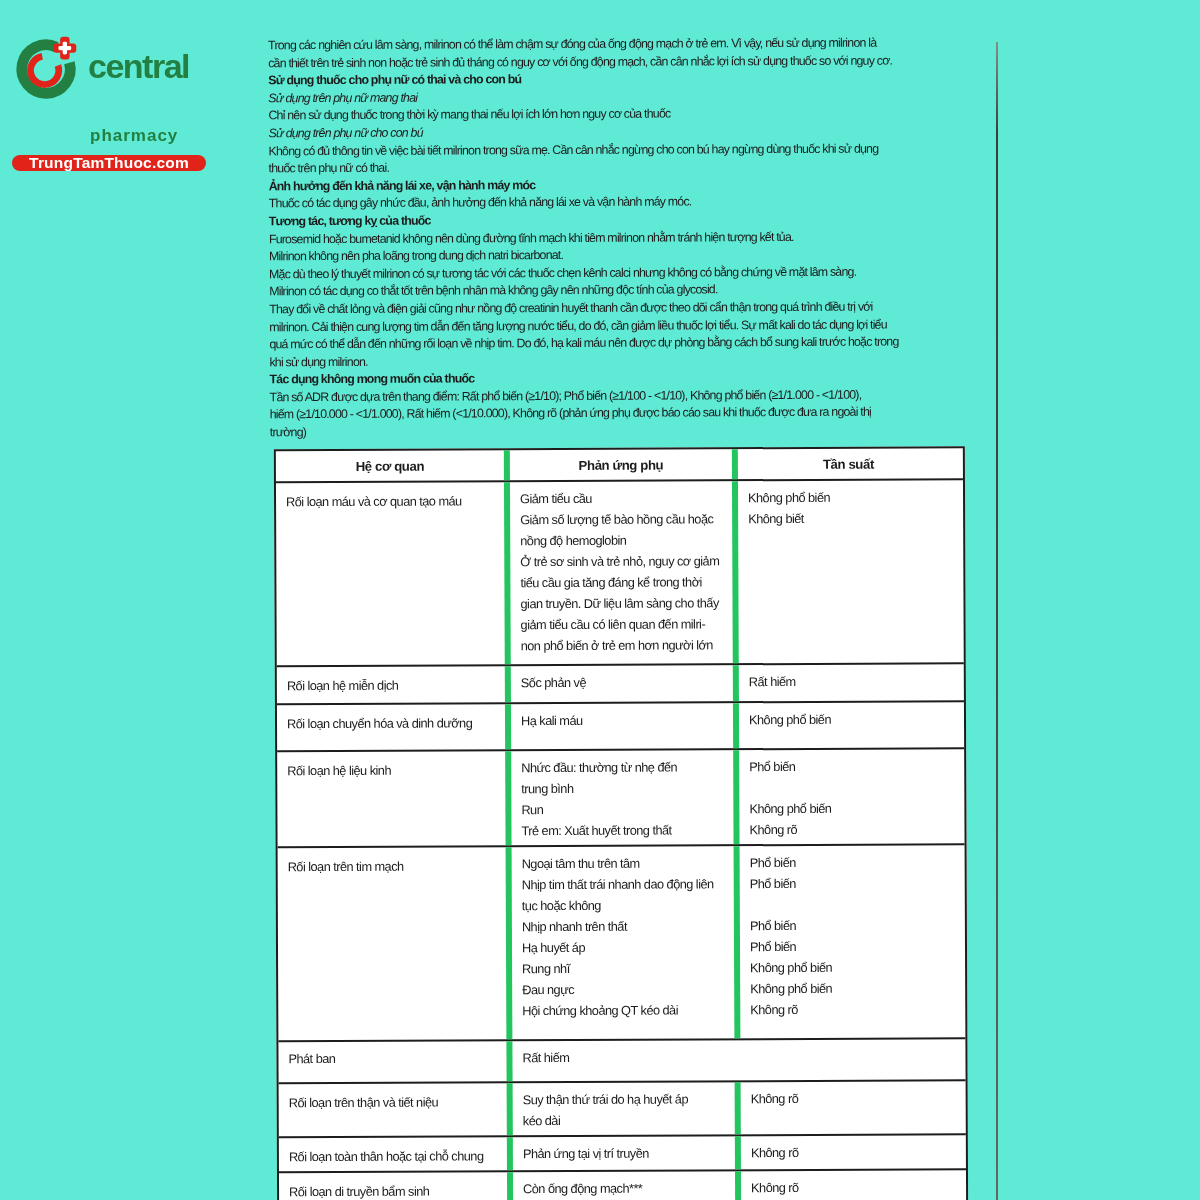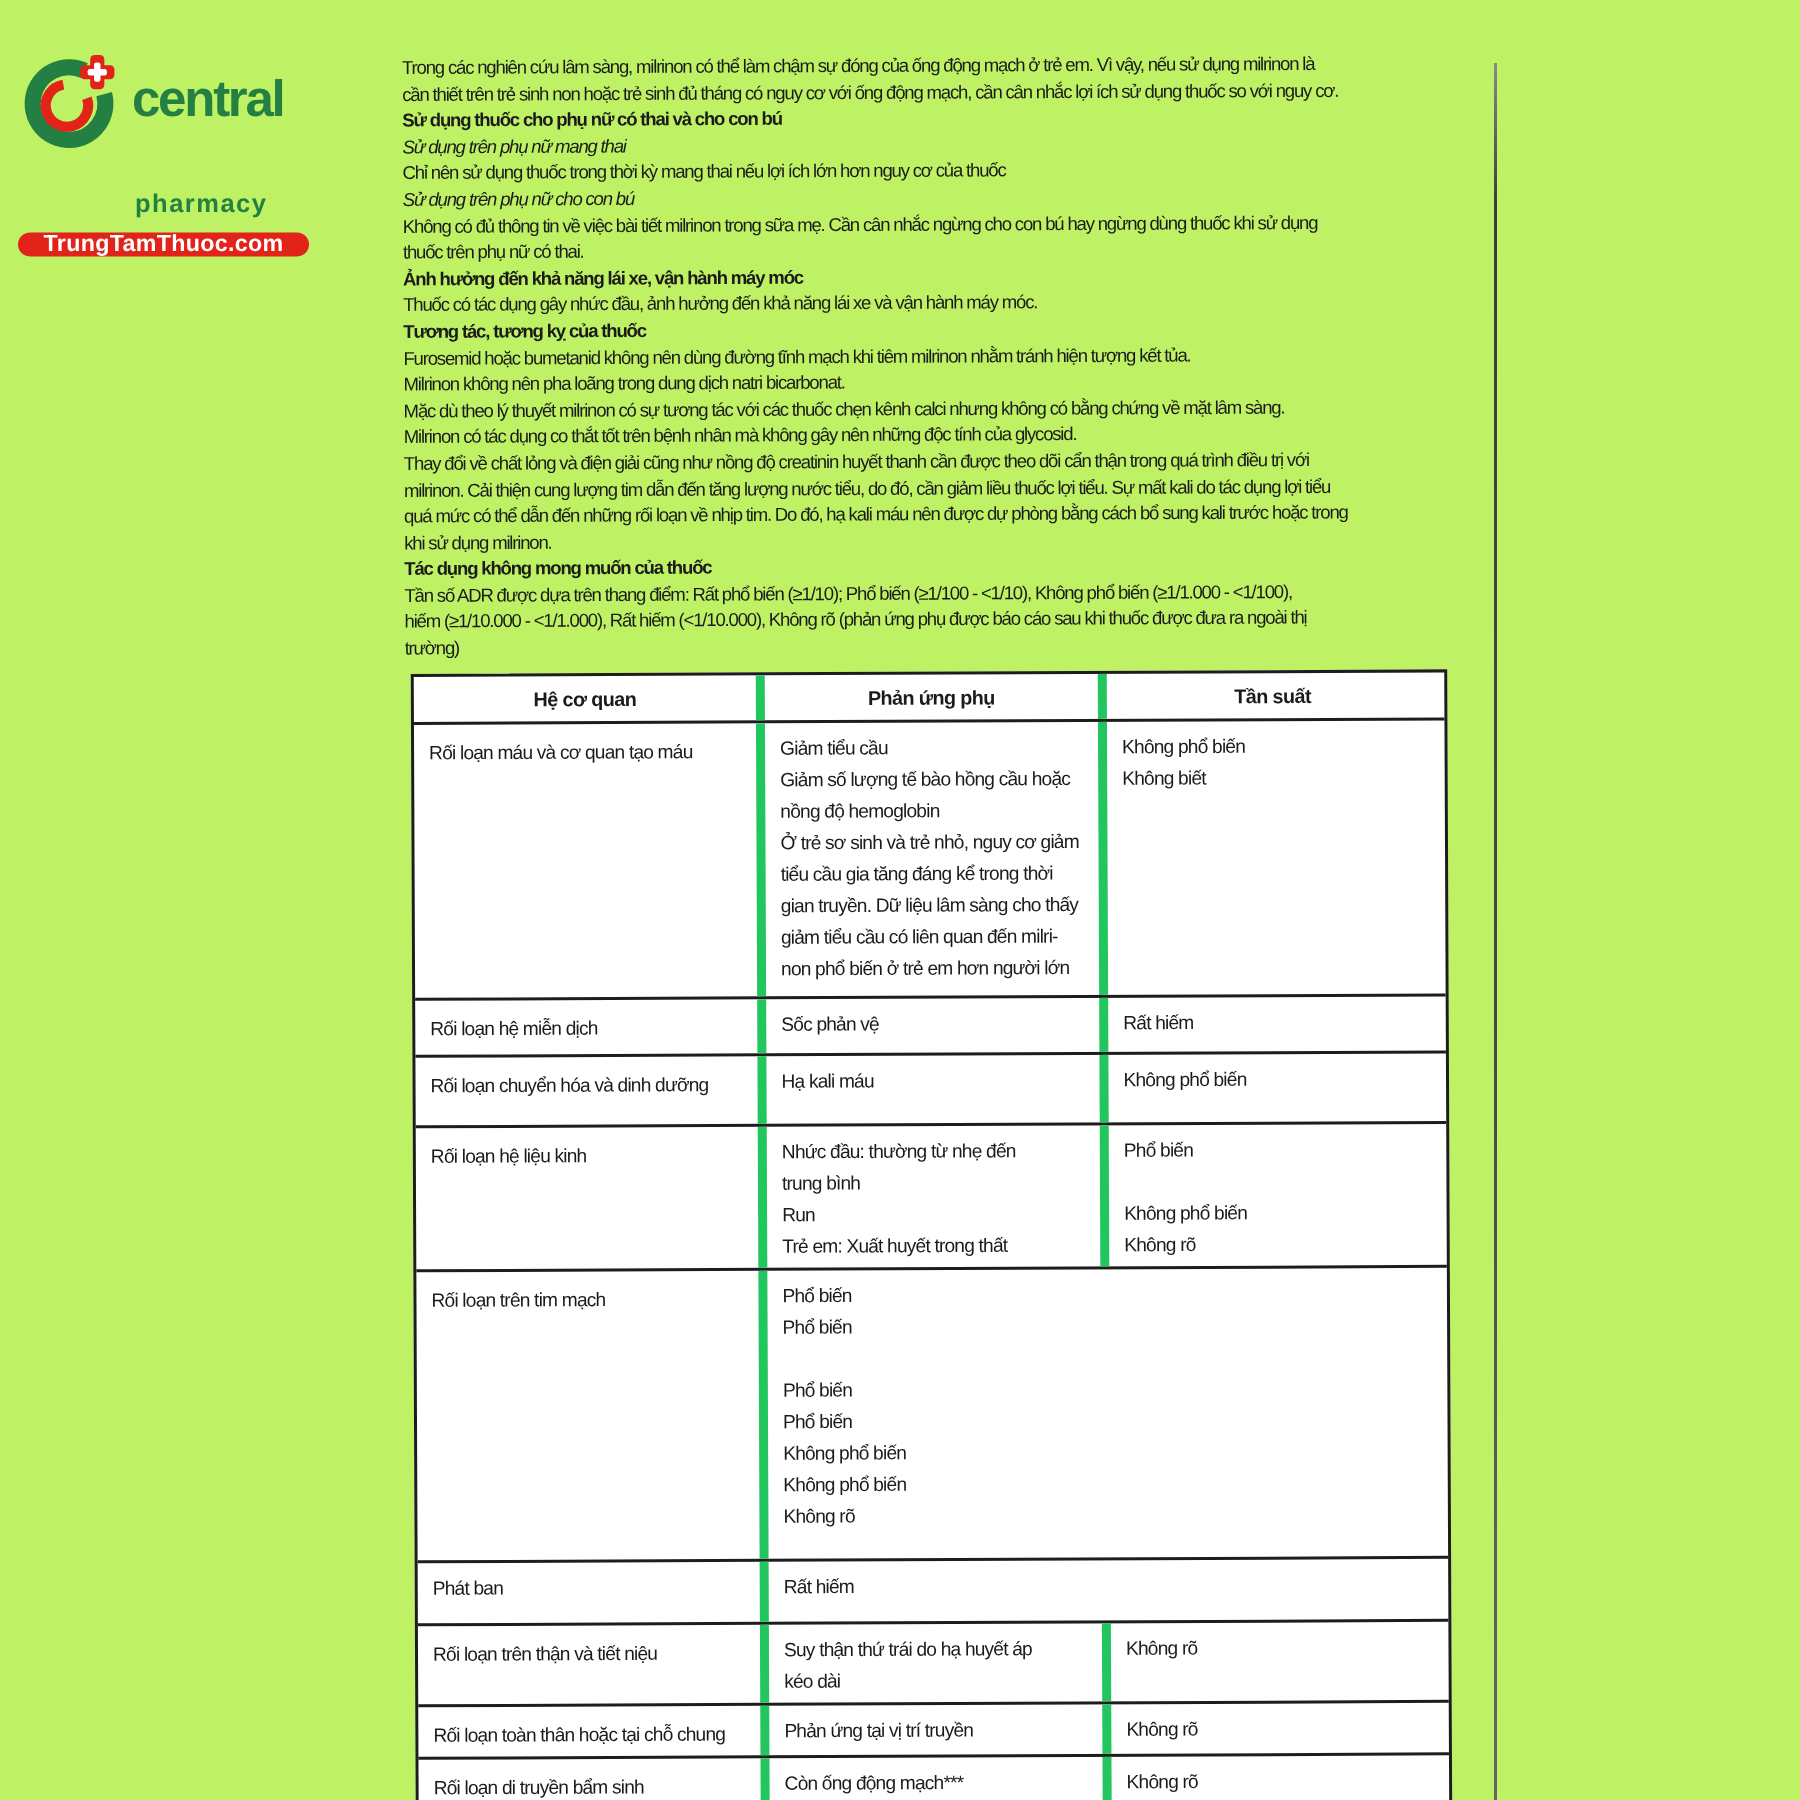--- a/index.html
+++ b/index.html
@@ -1,20 +1,20 @@
 <!DOCTYPE html>
 <html><head>
 <meta charset="utf-8">
 <style>
   html,body{margin:0;padding:0;}
   body{
     width:1200px;height:1200px;overflow:hidden;position:relative;
     background:#ffffff;font-family:"Liberation Sans",sans-serif;
   }
-  .page{position:absolute;inset:0;background:#bef264;}
+  .page{position:absolute;inset:0;background:#5eead4;}
 
   
   .logo{position:absolute;left:12px;top:34px;width:210px;}
   .logo-row{display:flex;align-items:flex-start;}
   .logo-mark{width:68px;height:70px;flex:0 0 auto;}
   .logo-mark svg{display:block;}
   .logo-text{margin-left:8px;padding-top:17px;}
   .logo-brand{font-size:34px;font-weight:bold;letter-spacing:-1.5px;line-height:30px;}
   .logo-sub{font-size:17px;font-weight:bold;letter-spacing:1px;margin-top:2px;padding-left:2px;}
   .logo-pill{
@@ -157,20 +157,30 @@
             </div>
             <div class="cell c-frequency">
               <div class="cell-line">Phổ biến</div>
               <div class="cell-line"></div>
               <div class="cell-line">Không phổ biến</div>
               <div class="cell-line">Không rõ</div>
             </div>
           </div>
           <div class="t-row">
             <div class="cell c-organ">Rối loạn trên tim mạch</div>
+            <div class="cell c-reactions">
+              <div class="cell-line">Ngoại tâm thu trên tâm</div>
+              <div class="cell-line">Nhịp tim thất trái nhanh dao động liên</div>
+              <div class="cell-line">tục hoặc không</div>
+              <div class="cell-line">Nhịp nhanh trên thất</div>
+              <div class="cell-line">Hạ huyết áp</div>
+              <div class="cell-line">Rung nhĩ</div>
+              <div class="cell-line">Đau ngực</div>
+              <div class="cell-line">Hội chứng khoảng QT kéo dài</div>
+            </div>
             <div class="cell c-frequency">
               <div class="cell-line">Phổ biến</div>
               <div class="cell-line">Phổ biến</div>
               <div class="cell-line"></div>
               <div class="cell-line">Phổ biến</div>
               <div class="cell-line">Phổ biến</div>
               <div class="cell-line">Không phổ biến</div>
               <div class="cell-line">Không phổ biến</div>
               <div class="cell-line">Không rõ</div>
             </div>

